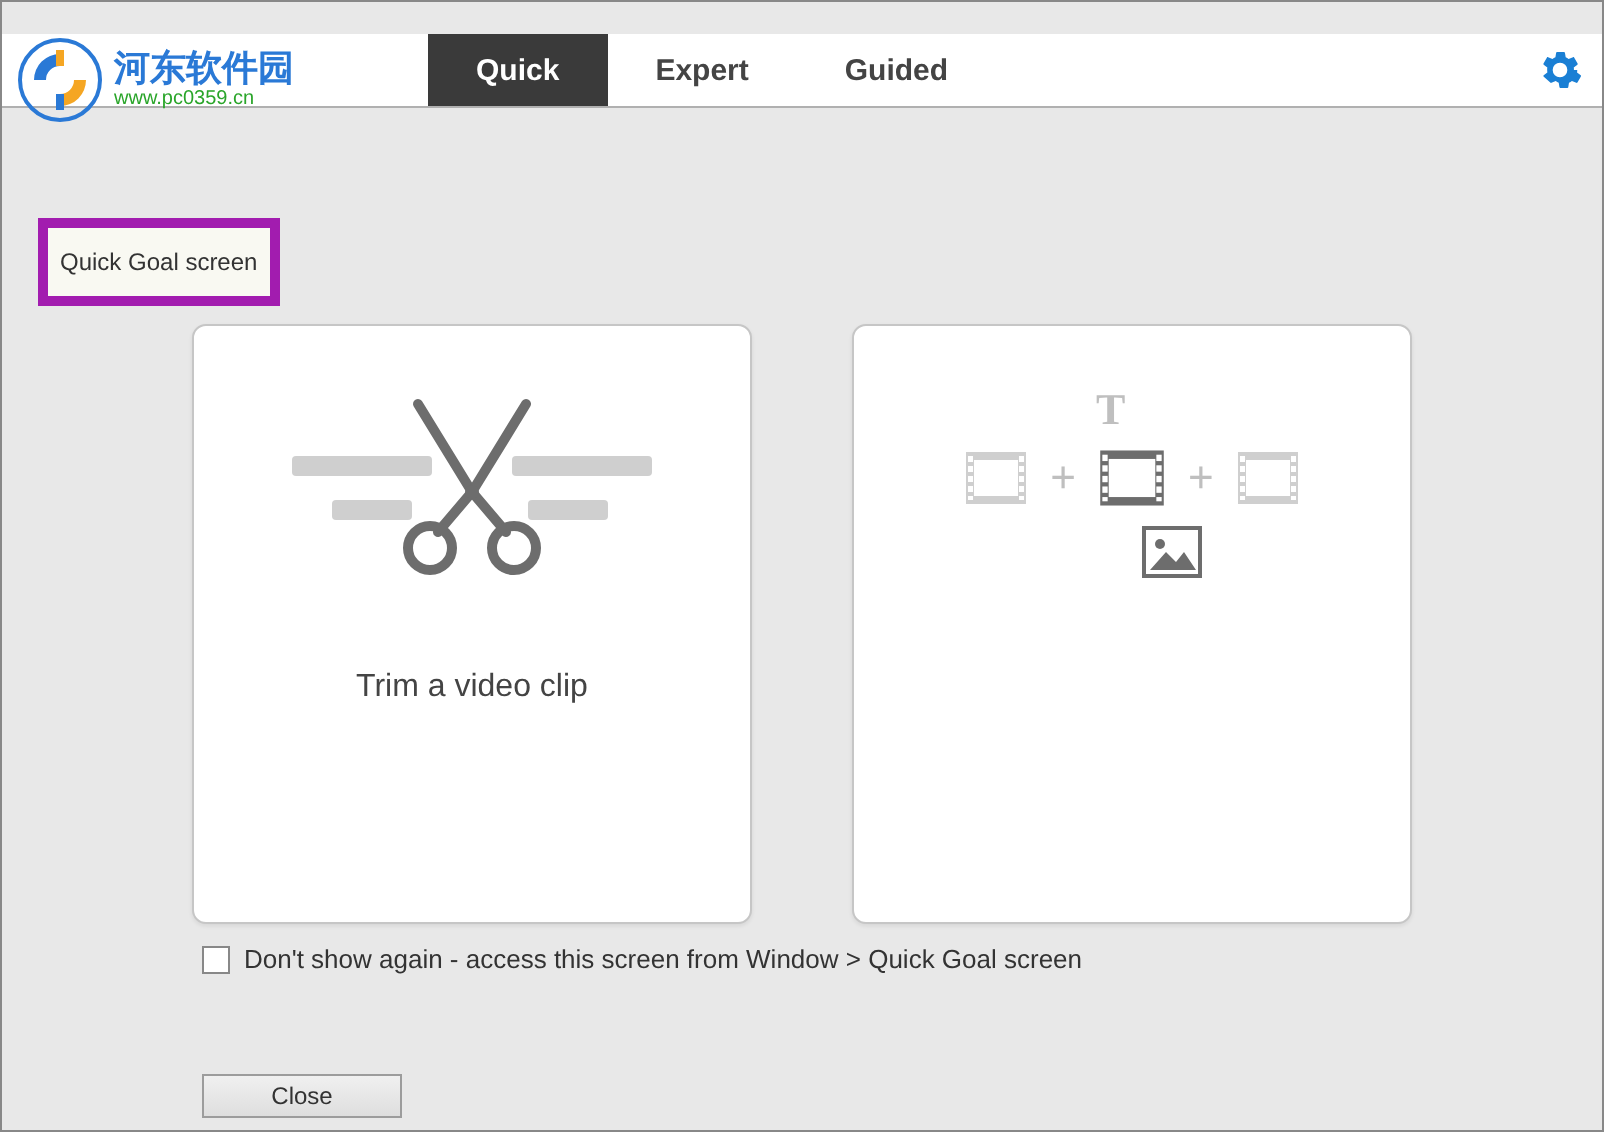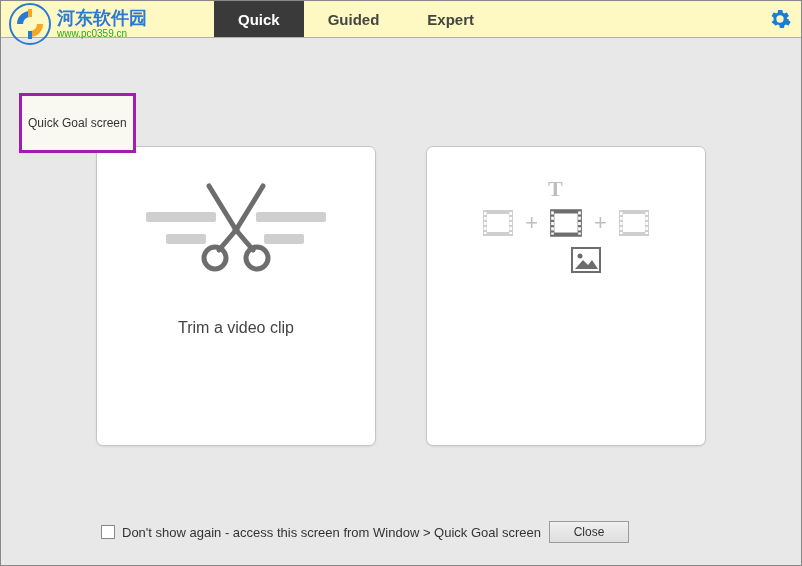--- a/index.html
+++ b/index.html
@@ -7,25 +7,26 @@
       width: 802px;
       height: 566px;
       font-family: "Segoe UI", Arial, sans-serif;
       background: #e8e8e8;
       overflow: hidden;
       position: relative;
       border: 1px solid #888;
     }
     .topbar {
       height: 37px;
-      background: #fef9c3;
+      background: #ffffff;
       border-bottom: 1px solid #b0b0b0;
       display: flex;
       align-items: stretch;
       position: relative;
+      margin-top: 16px;
     }
     .watermark {
       position: absolute;
       left: 8px;
       top: 2px;
       display: flex;
       align-items: center;
       gap: 6px;
       pointer-events: none;
     }
@@ -80,22 +81,22 @@
     .content {
       position: relative;
       padding: 30px 18px 16px 18px;
       height: calc(100% - 37px);
     }
     .tooltip {
       position: absolute;
       left: 18px;
       top: 55px;
       background: #f9f9f2;
-      border: 3px solid #a21caf;
-      padding: 20px 6px;
+      border: 5px solid #a21caf;
+      padding: 10px 6px;
       font-size: 12px;
       color: #333;
     }
     .cards {
       display: flex;
       justify-content: center;
       gap: 50px;
       margin-top: 78px;
     }
     .card {
@@ -151,48 +152,49 @@
     .plus {
       font-size: 22px;
       color: #bfbfbf;
       font-weight: 300;
     }
     .footer {
       position: absolute;
       left: 100px;
       bottom: 22px;
       display: flex;
-      flex-direction: row;
-      gap: 8px;
+      flex-direction: column;
+      gap: 18px;
     }
     .checkbox-row {
       display: flex;
       align-items: center;
       gap: 7px;
       font-size: 13px;
       color: #333;
     }
     .checkbox {
       width: 14px;
       height: 14px;
       border: 1px solid #888;
       background: #fff;
       cursor: pointer;
     }
     .close-btn {
-      width: 80px;
+      width: 100px;
       height: 22px;
       background: linear-gradient(#f0f0f0,#dedede);
       border: 1px solid #9c9c9c;
       font-size: 12px;
       color: #333;
       cursor: pointer;
       display: flex;
       align-items: center;
       justify-content: center;
+      margin-top: 32px;
     }
   </style>
 </head>
 <body>
 
 <div class="topbar">
   <div class="watermark">
     <div class="watermark-logo">
       <svg width="42" height="42" viewBox="0 0 42 42">
         <circle cx="21" cy="21" r="20" fill="none" stroke="#2a79d6" stroke-width="2"></circle>
@@ -202,22 +204,22 @@
         <rect x="19" y="28" width="4" height="8" fill="#2a79d6"></rect>
       </svg>
     </div>
     <div class="watermark-text">
       <span class="watermark-title">河东软件园</span>
       <span class="watermark-url">www.pc0359.cn</span>
     </div>
   </div>
   <div class="tabs">
     <div class="tab active">Quick</div>
+    <div class="tab">Expert</div>
     <div class="tab">Guided</div>
-    <div class="tab">Expert</div>
   </div>
   <div class="gear">
     <svg width="22" height="22" viewBox="0 0 24 24">
       <path fill="#1a7fd4" d="M12 8a4 4 0 100 8 4 4 0 000-8zm9.4 4c0 .5 0 .9-.1 1.3l2 1.6c.2.1.2.4.1.6l-1.9 3.3c-.1.2-.4.3-.6.2l-2.4-1c-.5.4-1 .7-1.6.9l-.4 2.5c0 .2-.2.4-.5.4h-3.8c-.2 0-.4-.2-.5-.4l-.4-2.5c-.6-.2-1.1-.5-1.6-.9l-2.4 1c-.2.1-.5 0-.6-.2L3 15.5c-.1-.2-.1-.5.1-.6l2-1.6c0-.4-.1-.8-.1-1.3s0-.9.1-1.3l-2-1.6c-.2-.1-.2-.4-.1-.6l1.9-3.3c.1-.2.4-.3.6-.2l2.4 1c.5-.4 1-.7 1.6-.9l.4-2.5c0-.2.2-.4.5-.4h3.8c.2 0 .4.2.5.4l.4 2.5c.6.2 1.1.5 1.6.9l2.4-1c.2-.1.5 0 .6.2l1.9 3.3c.1.2.1.5-.1.6l-2 1.6c.1.4.1.8.1 1.3z"></path>
     </svg>
   </div>
 </div>
 
 <div class="content">
   <div class="tooltip">Quick Goal screen</div>

